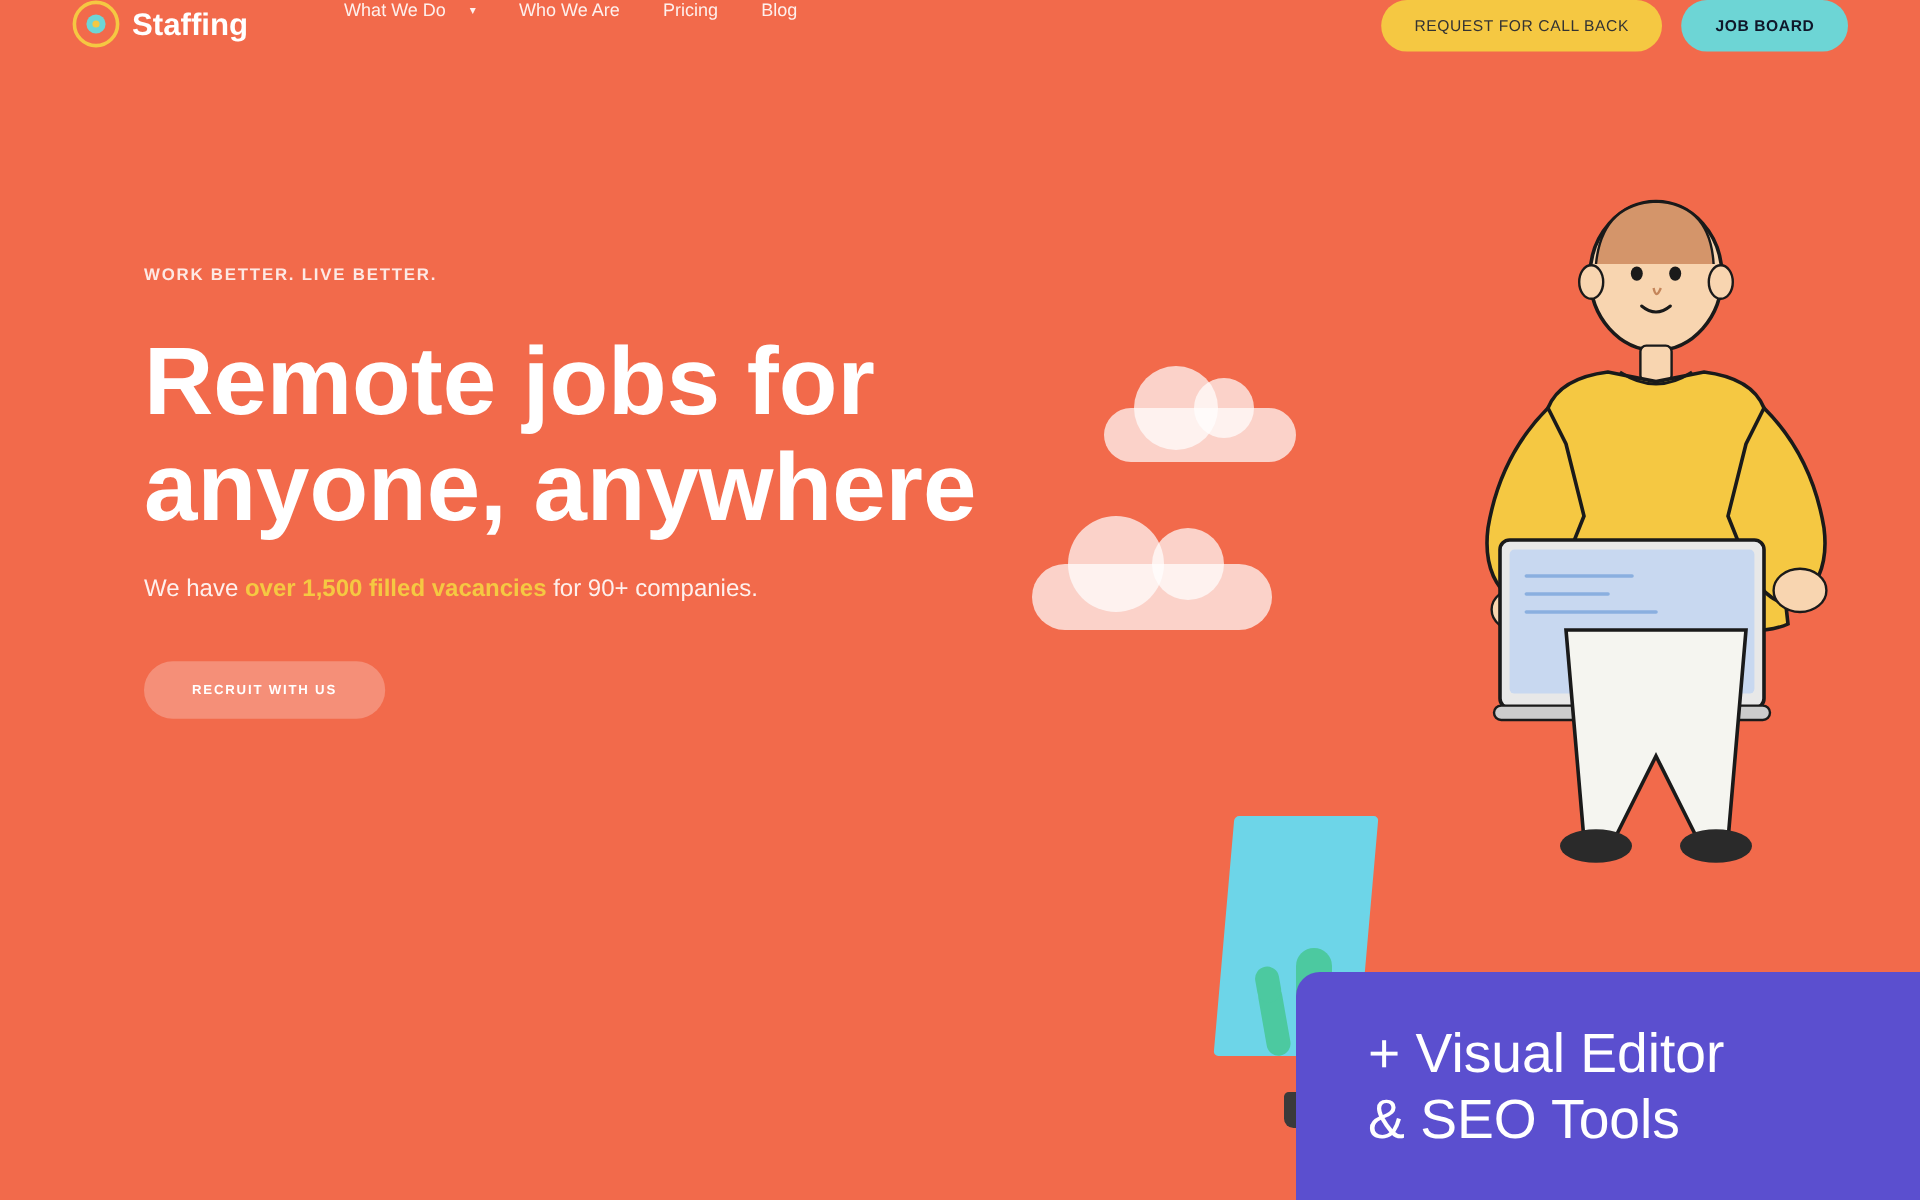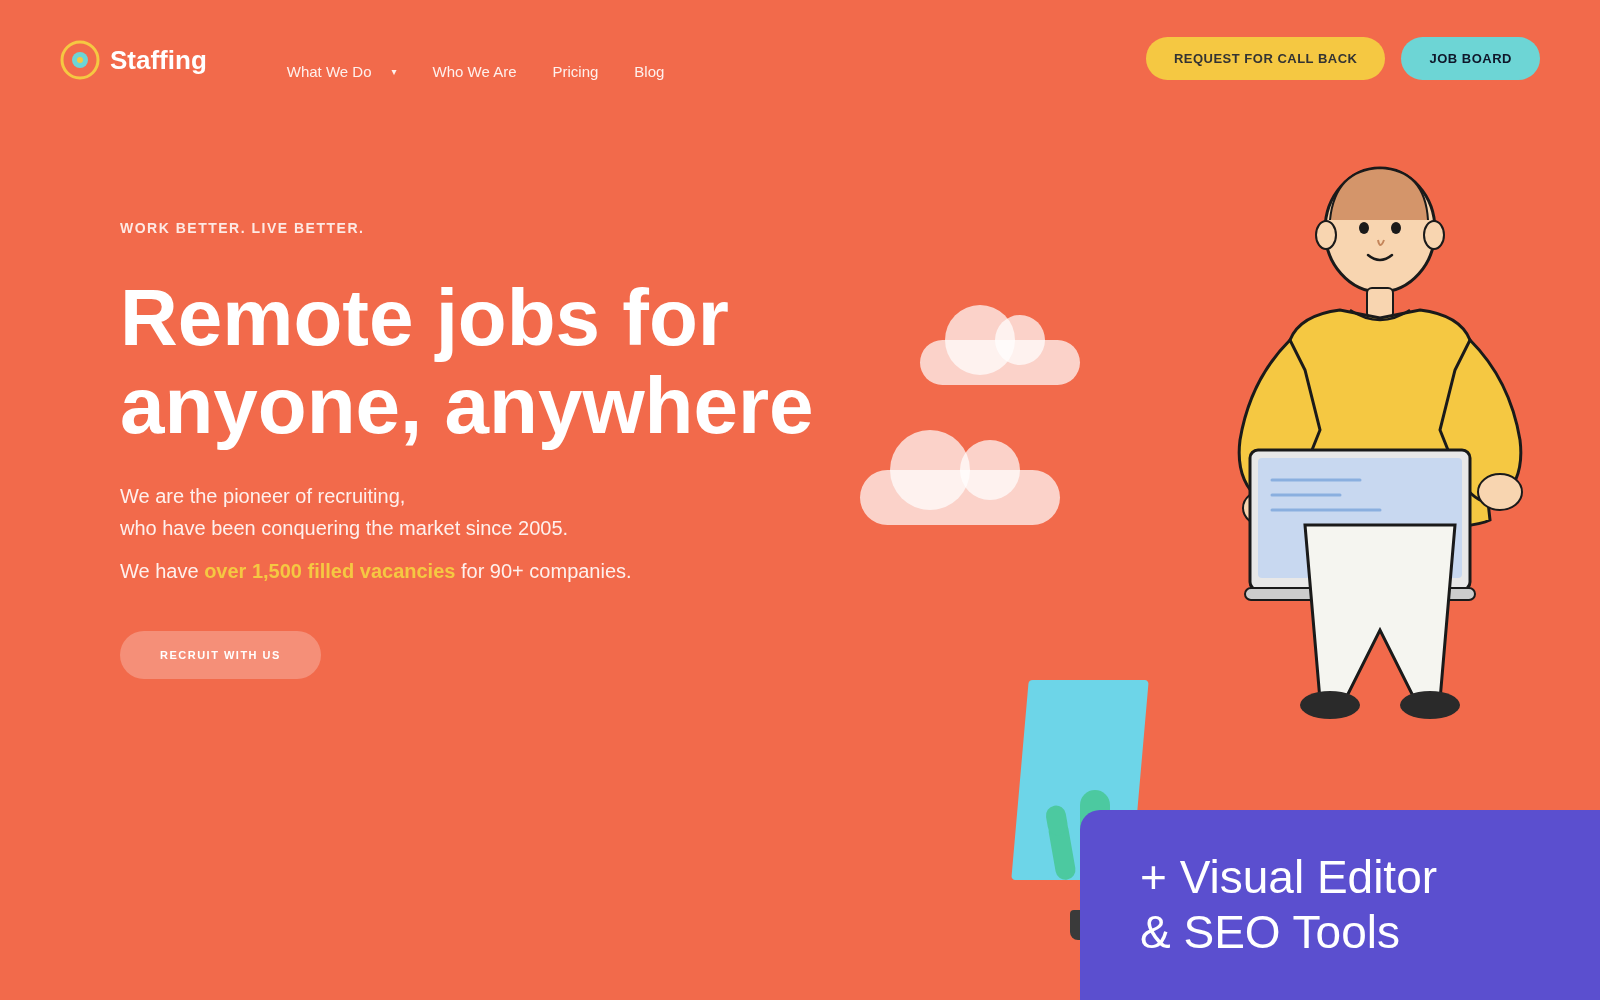--- a/index.html
+++ b/index.html
@@ -7,21 +7,21 @@
       width: 1600px;
       height: 1000px;
       overflow: hidden;
       font-family: 'Arial', sans-serif;
       background-color: #f26a4b;
     }
 
     
     .navbar {
       display: flex;
-      align-items: flex-end;
+      align-items: flex-start;
       padding: 0 60px;
       height: 80px;
       background-color: #f26a4b;
       position: relative;
       z-index: 10;
     }
     .logo {
       display: flex;
       align-items: center;
       gap: 10px;
@@ -61,21 +61,21 @@
       gap: 16px;
       margin-left: auto;
     }
     .btn-callback {
       background-color: #f5c842;
       color: #333;
       border: none;
       padding: 14px 28px;
       border-radius: 30px;
       font-size: 13px;
-      font-weight: 700;
+      font-weight: 400;
       letter-spacing: 0.5px;
       cursor: pointer;
       white-space: nowrap;
     }
     .btn-jobboard {
       background-color: #6dd5d5;
       color: #0f172a;
       border: none;
       padding: 14px 28px;
       border-radius: 30px;
@@ -340,24 +340,20 @@
 </nav>
 
 <section class="hero">
 
   <div class="hero-content">
     <p class="hero-tagline">WORK BETTER. LIVE BETTER.</p>
     <h1 class="hero-title">
       <span>Remote jobs for</span><br>
       <span>anyone, anywhere</span>
     </h1>
-    <p class="hero-desc">
-      <span>We are the pioneer of recruiting,</span><br>
-      <span>who have been conquering the market since 2005.</span>
-    </p>
     <p class="hero-desc-vacancies">
       <span>We have </span><span class="highlight">over 1,500 filled vacancies</span><span> for 90+ companies.</span>
     </p>
     <button class="btn-recruit">RECRUIT WITH US</button>
   </div>
 
   <div class="illustration">
 
     <div class="cloud cloud1"></div>
     <div class="cloud cloud2"></div>

